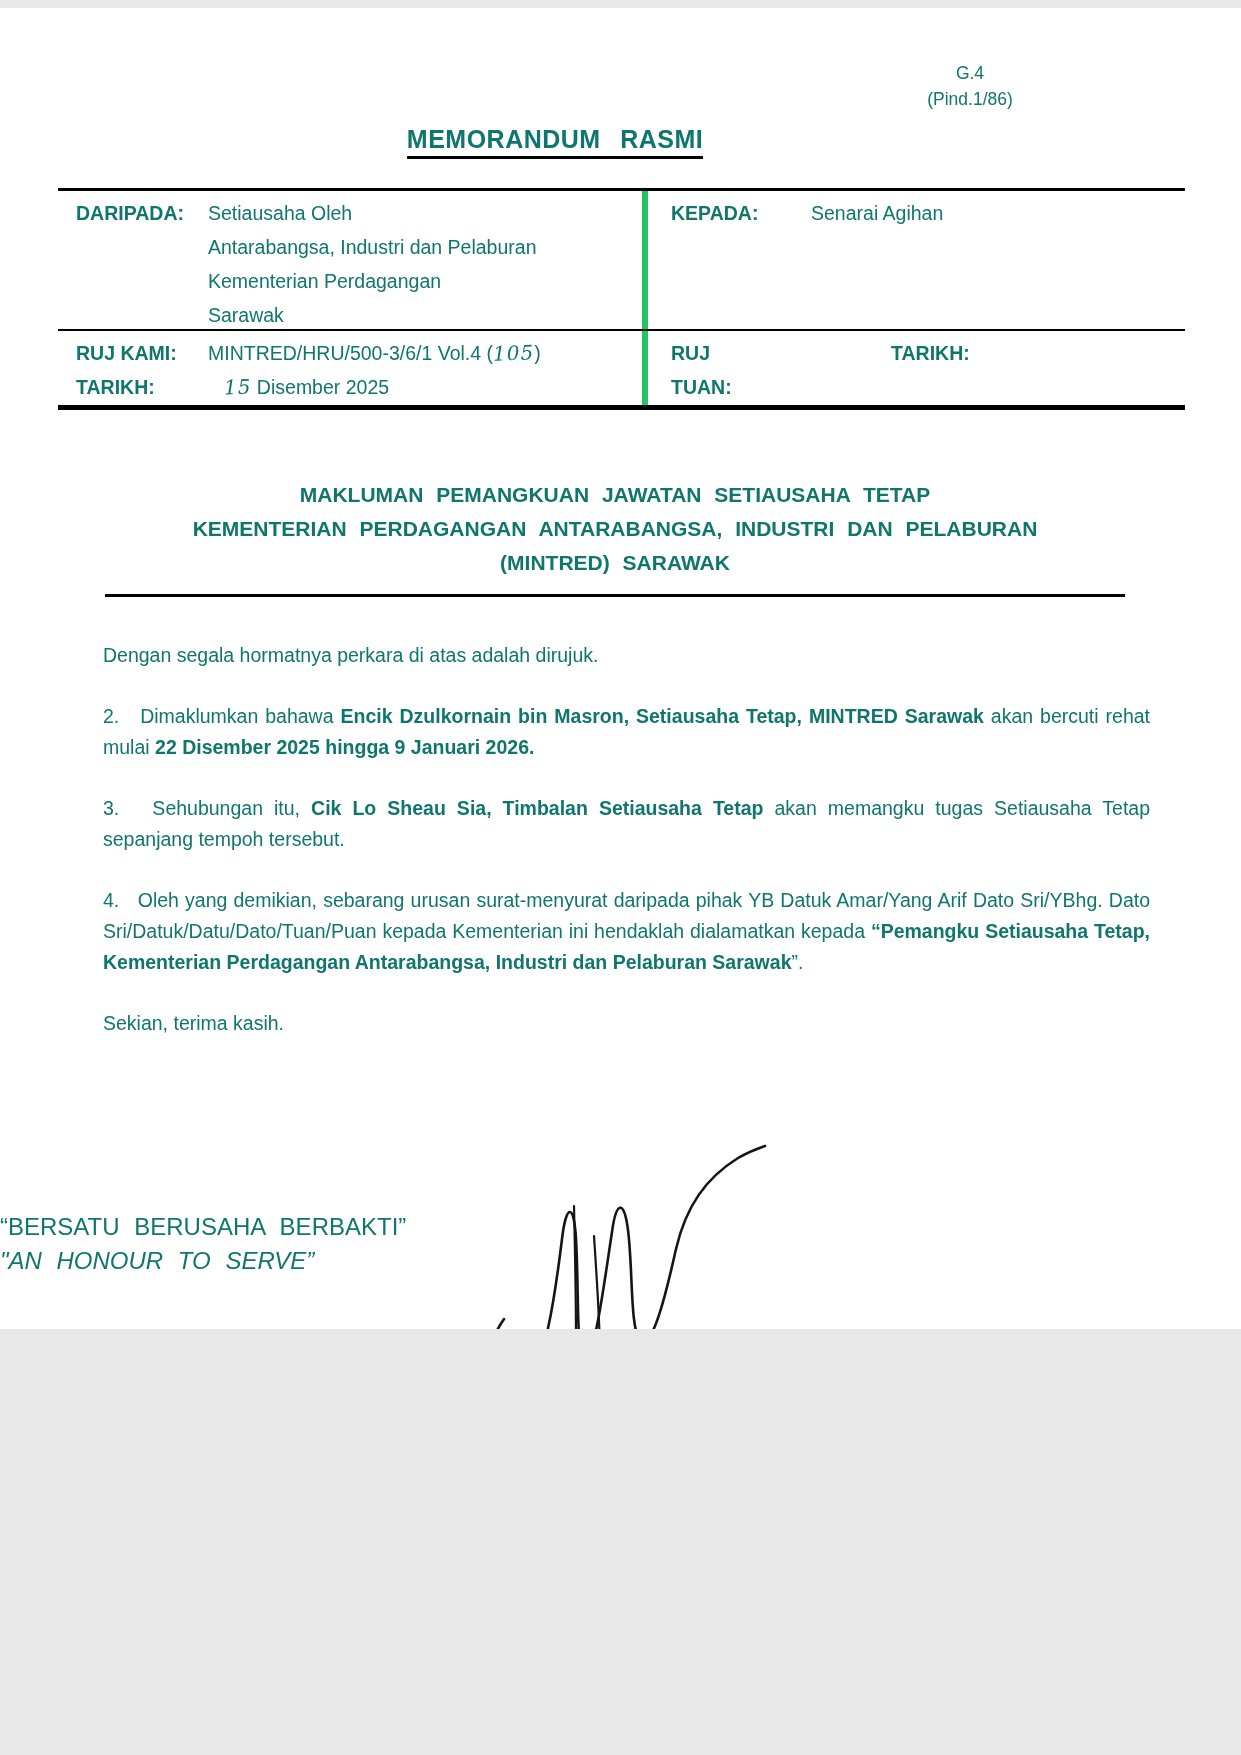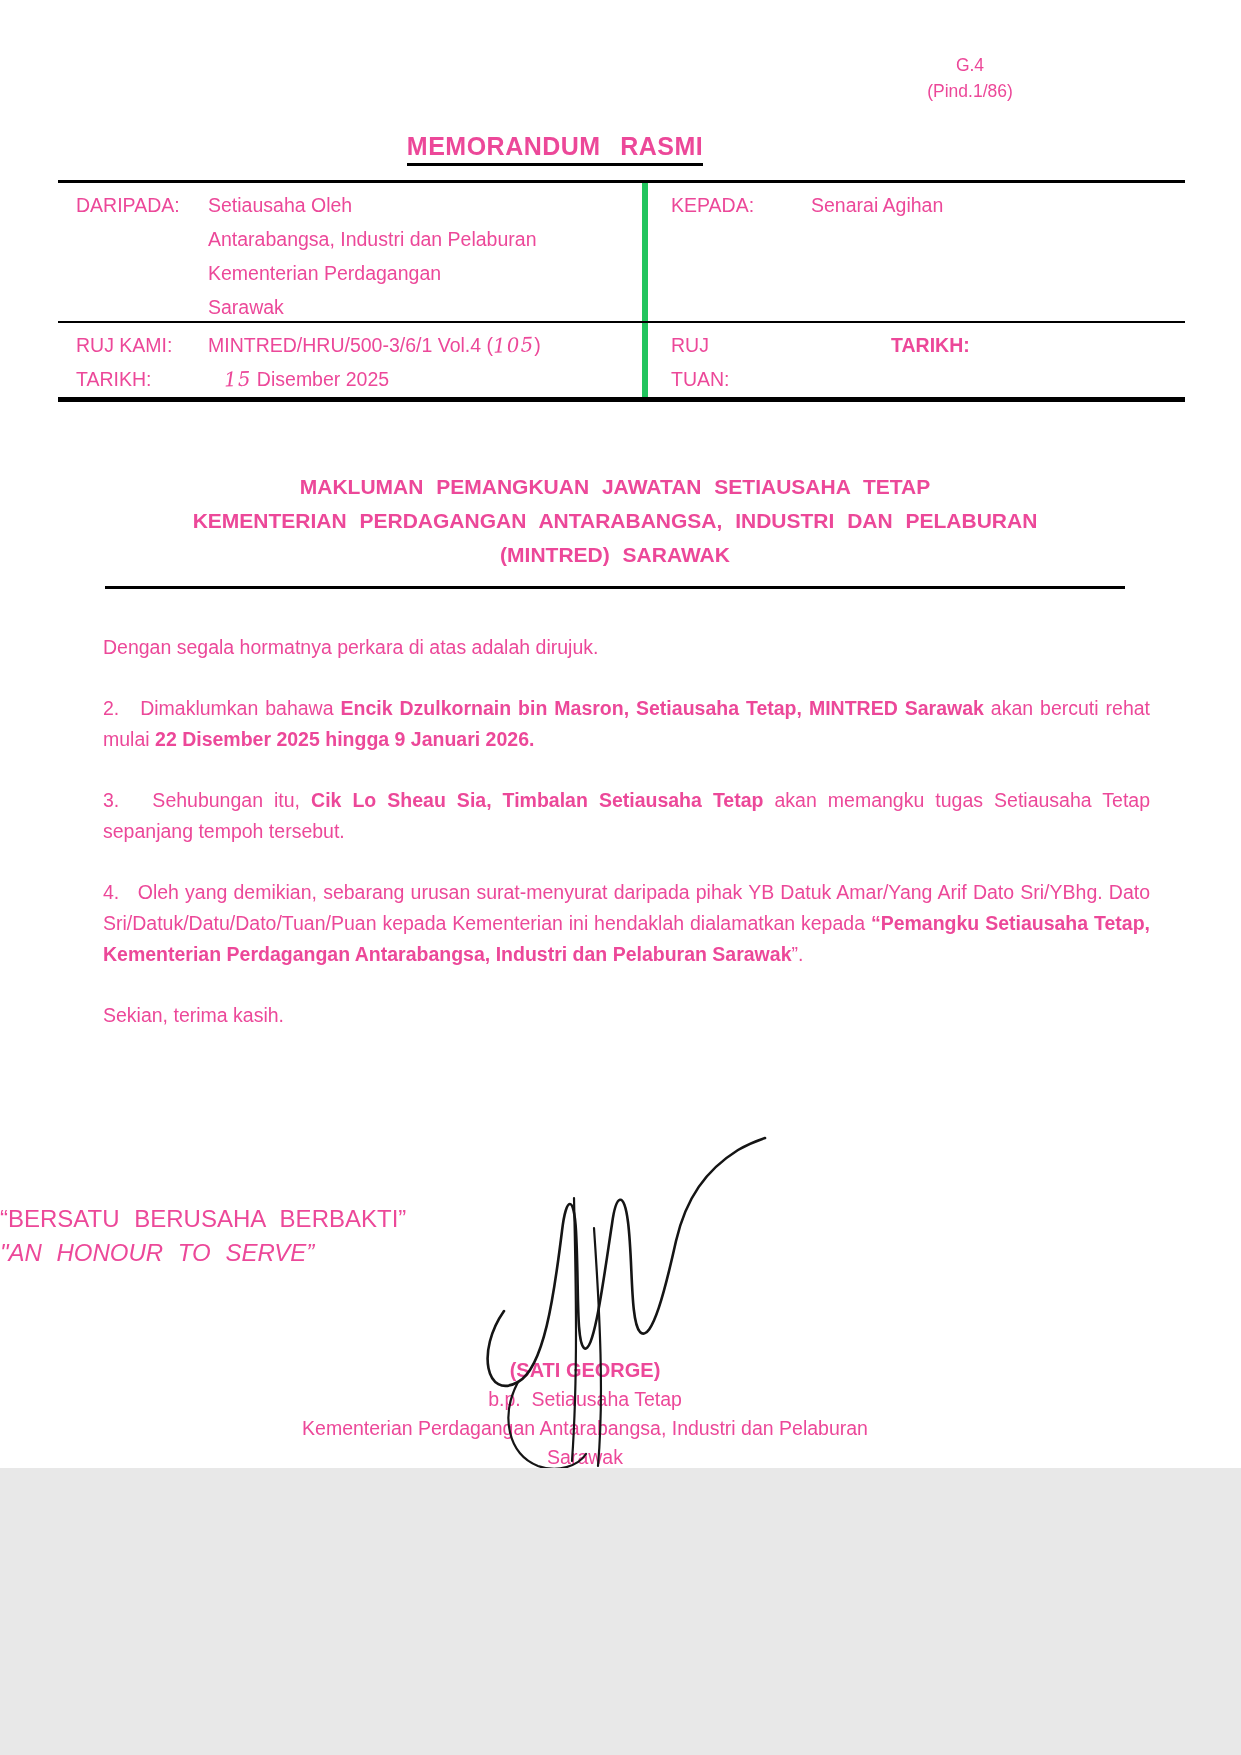--- a/index.html
+++ b/index.html
@@ -1,39 +1,39 @@
 <!DOCTYPE html>
 <html><head>
 <meta charset="utf-8">
 <style>
   * { margin:0; padding:0; box-sizing:border-box; }
   html,body { background:#e8e8e8; }
   .page {
-    position:relative; width:1241px; height:1468px; background:#ffffff;
-    font-family:"Liberation Sans", sans-serif; color:#ec4899; margin:0 auto;
+    position:relative; width:1241px; height:1321px; background:#ffffff;
+    font-family:"Liberation Sans", sans-serif; color:#0f766e; margin:8px auto;
     overflow:hidden;
   }
   
   .corner { position:absolute; top:52px; left:878px; width:184px; text-align:center;
             font-size:17.5px; line-height:26px; }
   
-  .title-wrap { position:absolute; top:132px; left:0; width:1110px; text-align:center; }
+  .title-wrap { position:absolute; top:117px; left:0; width:1110px; text-align:center; }
   .title-text { font-size:25px; font-weight:bold; word-spacing:12px; letter-spacing:.5px;
                 border-bottom:3px solid #000; padding-bottom:2px; display:inline-block; }
   
   .meta-table { position:absolute; left:58px; top:180px; width:1127px;
                 border-top:3px solid #000; border-bottom:5px solid #000; }
   .mt-row { display:grid; grid-template-columns:584px 1fr; }
   .mt-row.r1 { height:140px; border-bottom:2px solid #000; }
   .mt-row.r2 { height:85px;  border-bottom:2px solid #000; }
   .mt-row.r3 { height:74px; }
   .cell { padding:5px 10px 4px 18px; font-size:19.5px; line-height:34px; overflow:hidden; }
   .cell.right { border-left:6px solid #22c55e; padding-left:23px; }
   .pair { display:flex; }
-  .lbl { font-weight:normal; width:132px; flex-shrink:0; }
+  .lbl { font-weight:bold; width:132px; flex-shrink:0; }
   .lbl.wide { width:140px; }
   .val { flex:1; }
   .val-indent { padding-left:16px; }
   .tarikh-right-lbl { font-weight:bold; margin-left:80px; }
   .hand { font-family:"DejaVu Serif", serif; font-style:italic; font-size:20px;
           letter-spacing:1px; display:inline-block; transform:rotate(-2deg); }
   
   .subject { position:absolute; top:470px; left:105px; width:1020px; text-align:center;
              font-weight:bold; font-size:21px; line-height:34px; word-spacing:7px;
              padding-bottom:14px; border-bottom:3px solid #000; }

